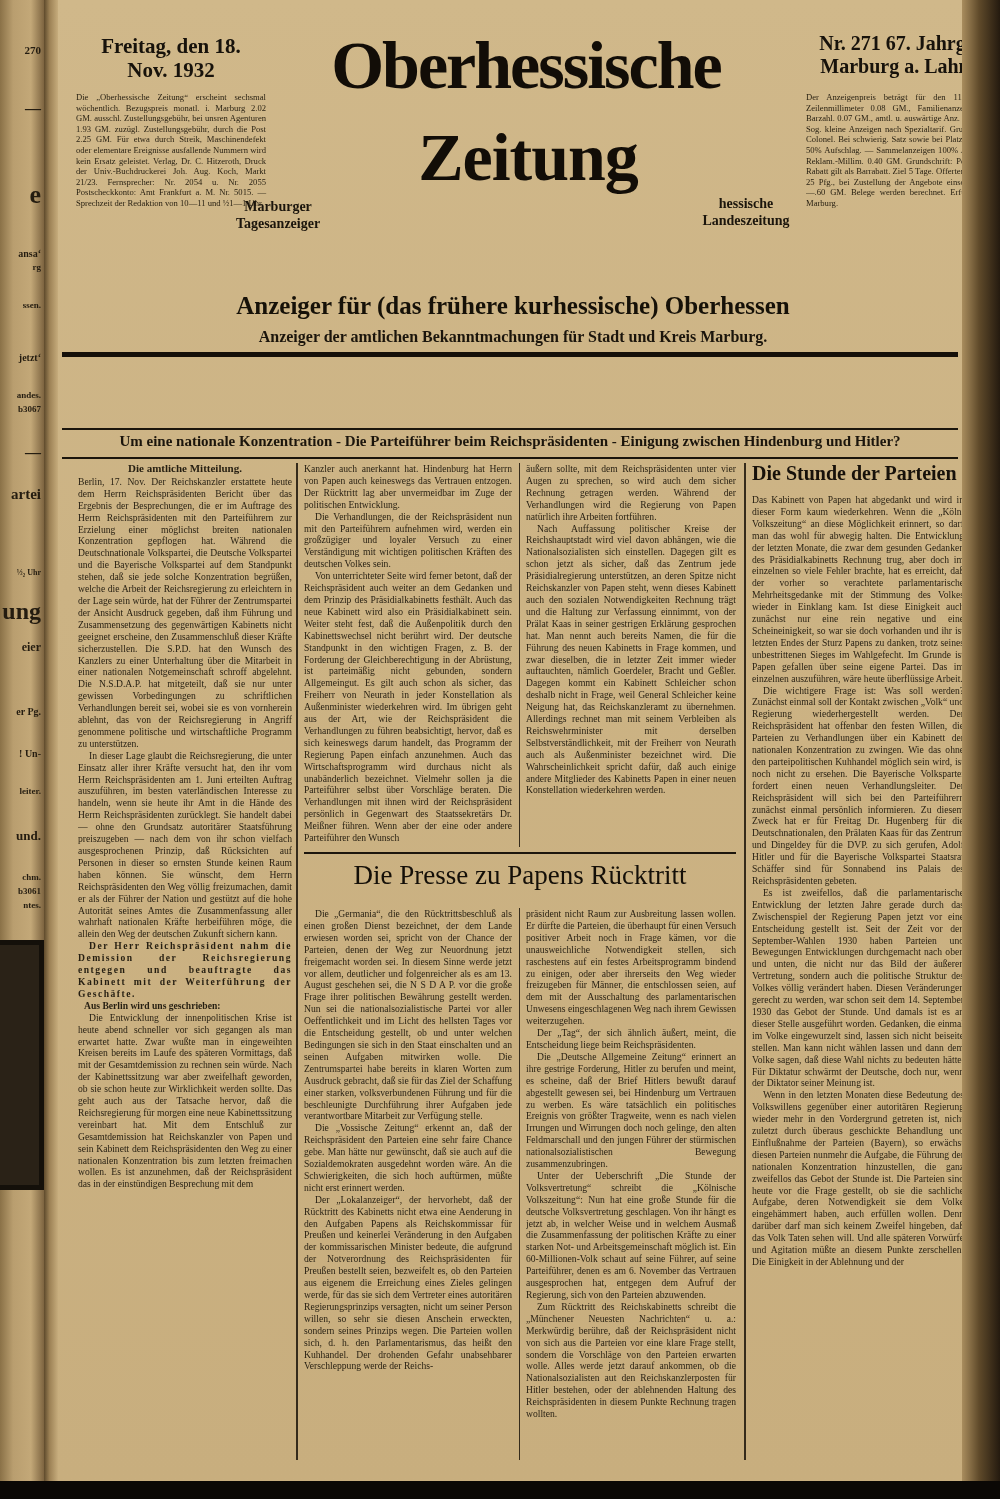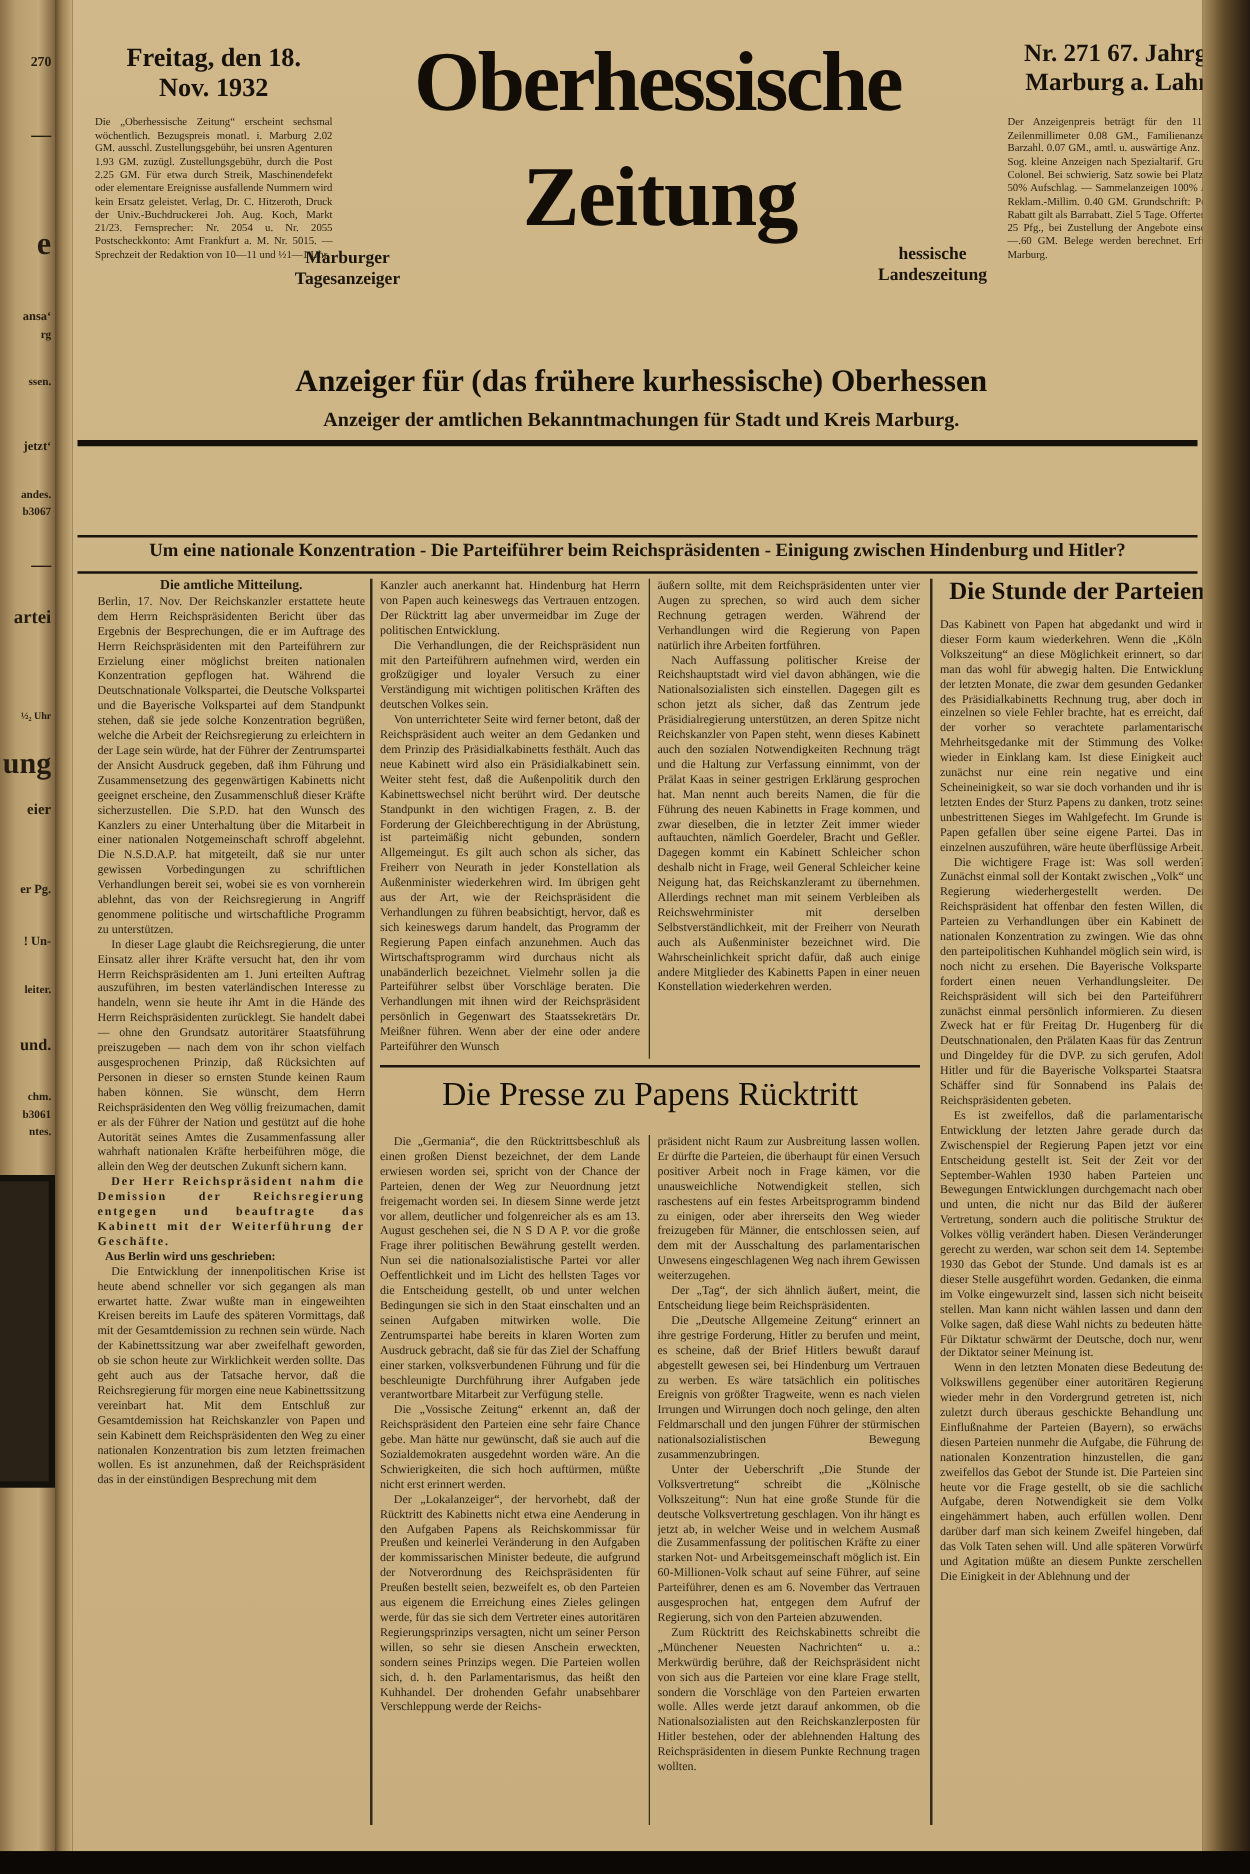--- a/index.html
+++ b/index.html
@@ -75,21 +75,21 @@
   .col p.colhead{text-indent:0;text-align:center;font-weight:bold;font-size:11px;margin-bottom:1px;}
   .col p.spacedbold{font-weight:bold;letter-spacing:1.5px;}
   .col p.leadbold{font-weight:bold;text-indent:6px;}
   .col p + p{margin-top:0;}
   #col1{left:20px;width:214px;height:997px;}
   #col2top{left:246px;width:208px;height:384px;}
   #col3top{left:468px;width:210px;height:384px;}
   #col2bot{left:246px;width:208px;top:908px;height:552px;}
   #col3bot{left:468px;width:210px;top:908px;height:552px;}
   #col4{left:694px;width:212px;height:997px;}
-  .col4head{position:absolute;left:694px;top:462px;width:212px;text-align:right;
+  .col4head{position:absolute;left:694px;top:462px;width:212px;text-align:left;
     font-weight:bold;font-size:20px;color:#17110a;}
   #col4{top:494px;height:966px;}
   .press-rule{position:absolute;left:246px;top:852px;width:432px;height:2px;background:#1d160d;}
   .press-head{position:absolute;left:246px;top:860px;width:432px;text-align:center;
     font-weight:normal;font-size:27px;color:#140f08;}
   .vrule{position:absolute;width:1.5px;background:#352b1b;}
   #vr1{left:238px;top:463px;height:997px;}
   #vr2a{left:460.5px;top:463px;height:384px;}
   #vr2b{left:460.5px;top:908px;height:552px;}
   #vr3{left:686px;top:463px;height:997px;}

